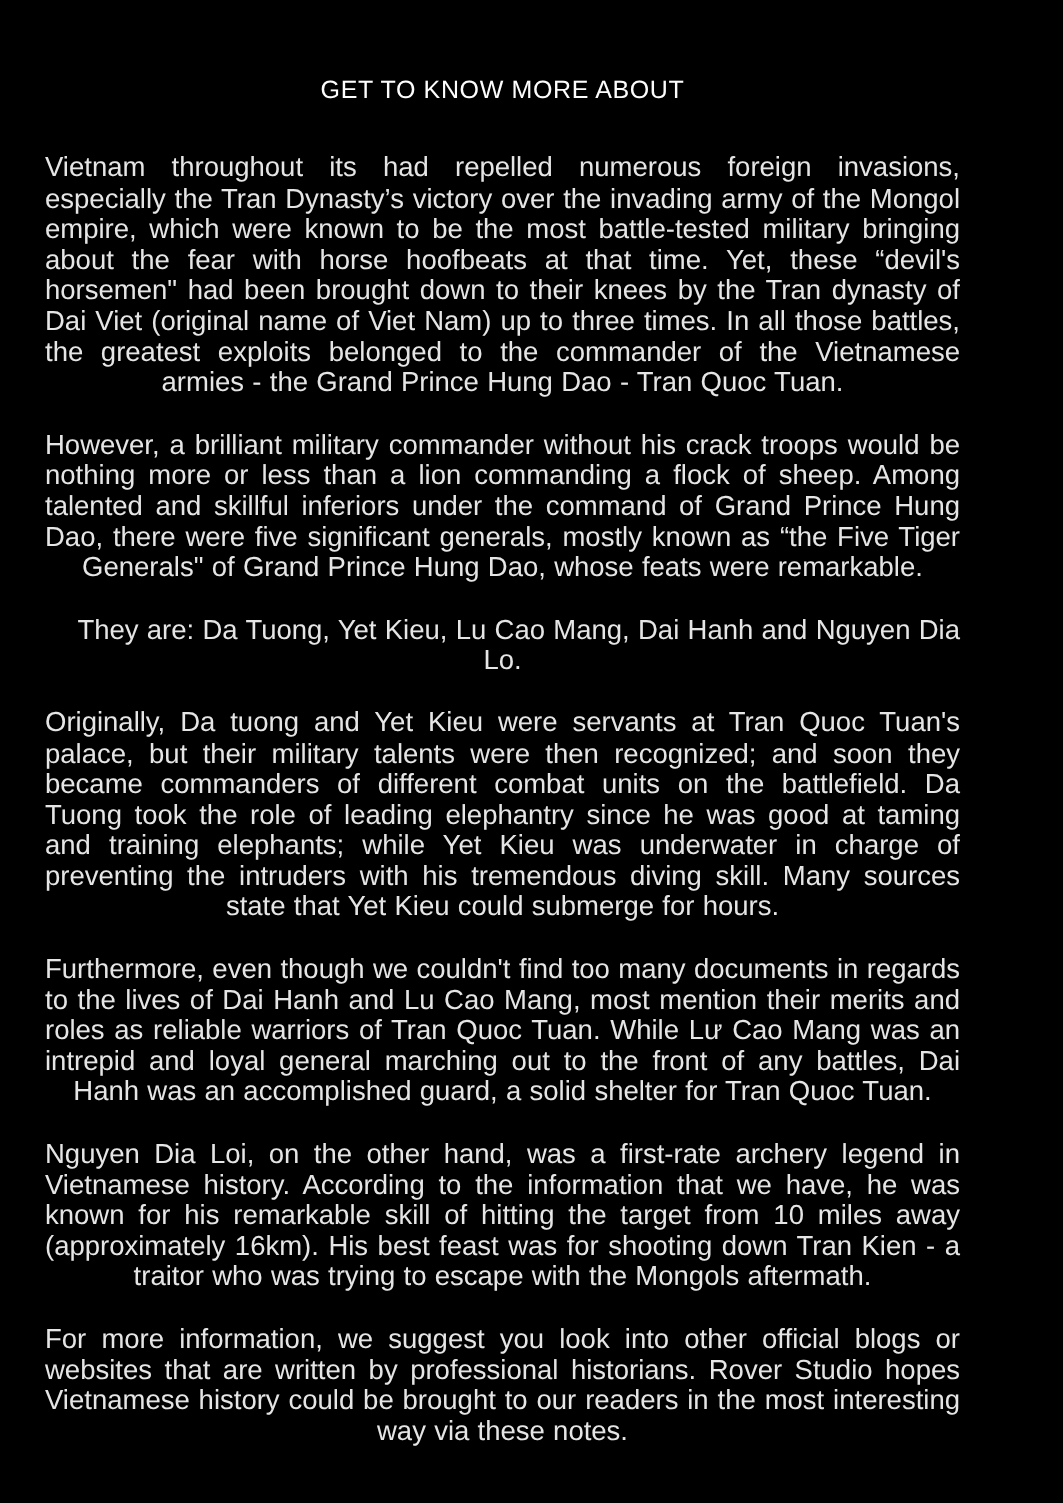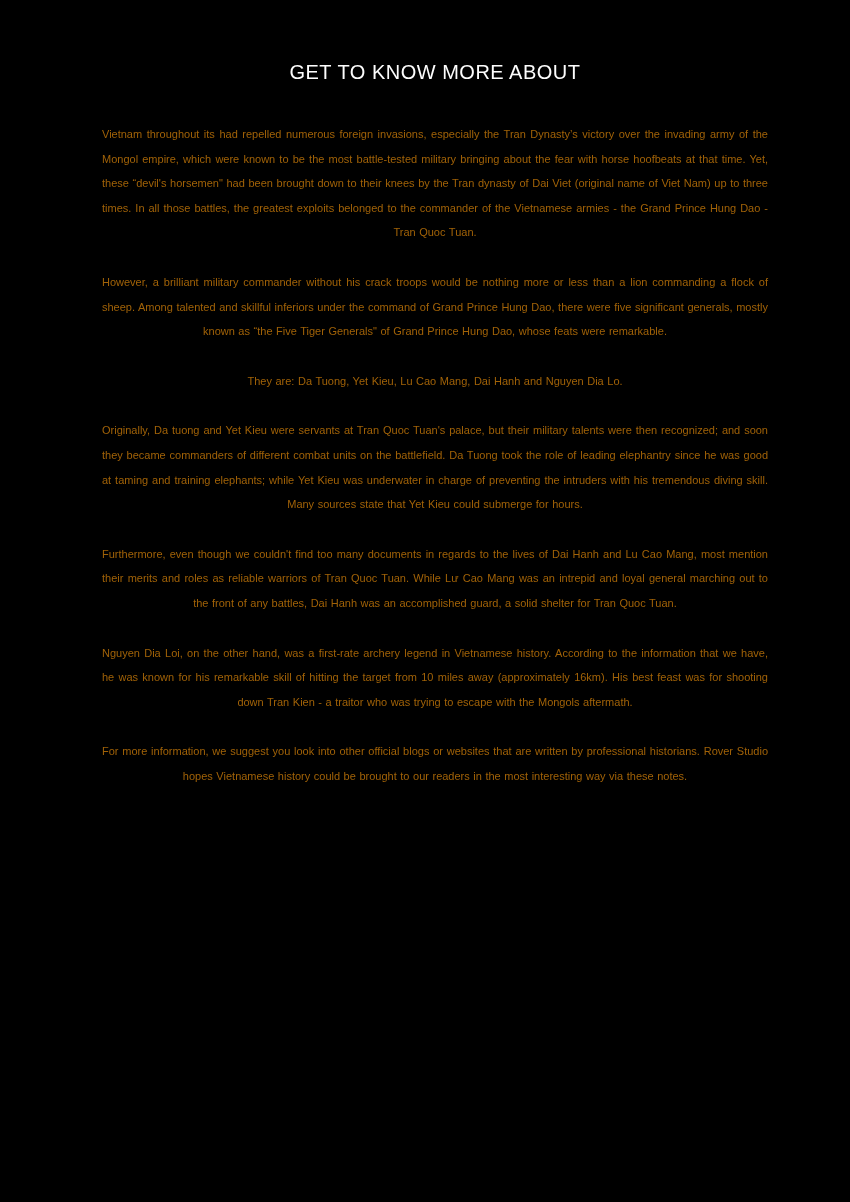--- a/index.html
+++ b/index.html
@@ -10,21 +10,21 @@
     width: 850px;
     height: 1202px;
     background: #000000;
     overflow: hidden;
     font-family: "Liberation Sans", "DejaVu Sans", sans-serif;
   }
   .page {
     box-sizing: border-box;
     width: 850px;
     height: 1202px;
-    padding: 58px 82px 40px 102px;
+    padding: 58px 82px 40px 36px;
     background: #000000;
     color: #ffffff;
   }
   .header {
     text-align: center;
     margin-bottom: 36px;
   }
   .kicker {
     font-size: 20px;
     font-weight: 400;
@@ -35,23 +35,23 @@
   }
   .title {
     font-size: 29px;
     font-weight: 700;
     font-style: italic;
     line-height: 40px;
     color: #ffffff;
   }
   .article p {
     margin: 0 0 25px 0;
-    font-size: 11px;
+    font-size: 22px;
     line-height: 24.6px;
-    color: #a16207;
+    color: #e5e5e5;
     text-align: justify;
     text-align-last: center;
     -moz-text-align-last: center;
     word-spacing: 0.5px;
   }
   .article p.standalone {
     text-align: right;
   }
 </style>
 </head>

